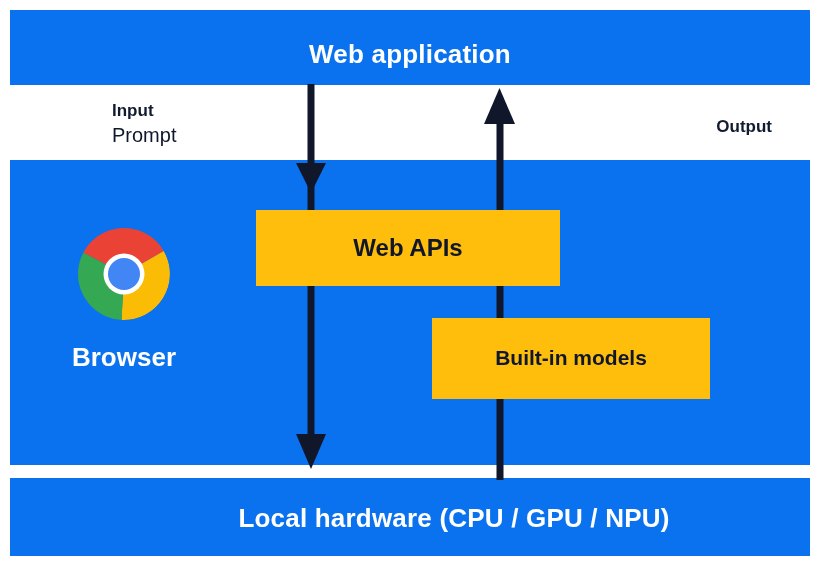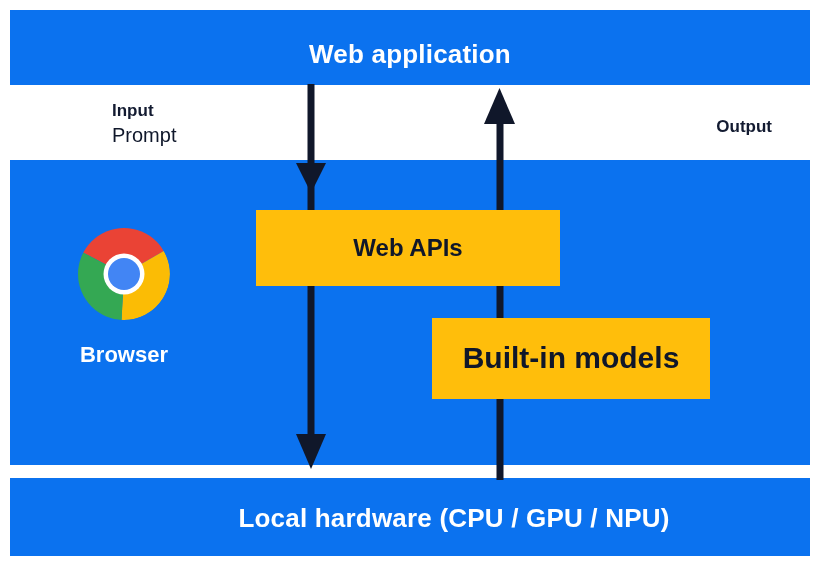--- a/index.html
+++ b/index.html
@@ -69,21 +69,21 @@
     width: 92px;
     height: 92px;
   }
   #browser-label {
     position: absolute;
     left: 34px;
     top: 342px;
     width: 180px;
     text-align: center;
     color: #ffffff;
-    font-size: 22px;
+    font-size: 26px;
     font-weight: bold;
   }
 
   
   .yellow-box {
     position: absolute;
     background: #ffbe0b;
     display: flex;
     align-items: center;
     justify-content: center;
@@ -98,21 +98,21 @@
     width: 304px;
     height: 76px;
     font-size: 24px;
     margin-top: 9px;
   }
   #box-builtin-models {
     left: 432px;
     top: 318px;
     width: 278px;
     height: 81px;
-    font-size: 30px;
+    font-size: 21px;
     line-height: 1.16;
   }
   .yellow-box span { display: block; }
 
   
   #arrow-input, #arrow-output {
     position: absolute;
     z-index: 4;
   }
   #arrow-input {

